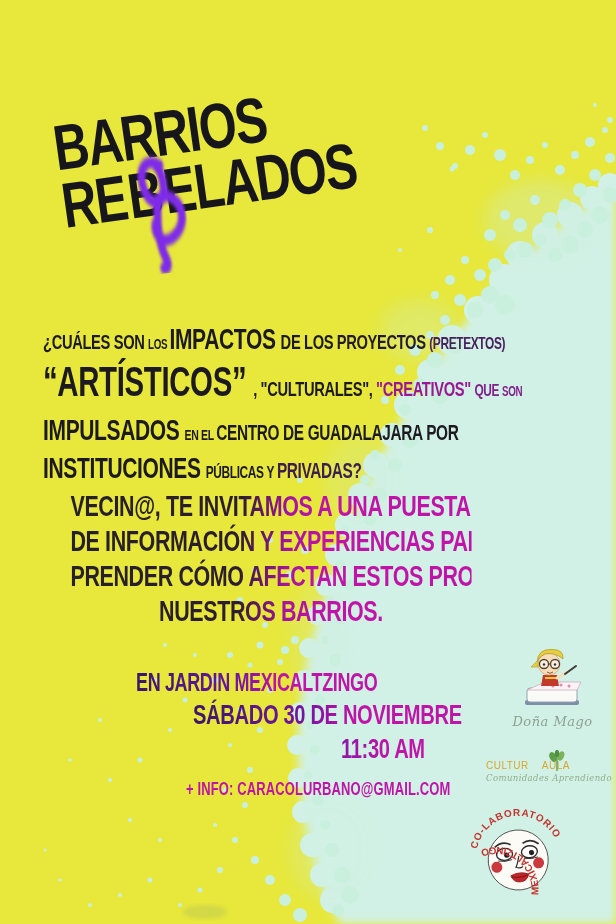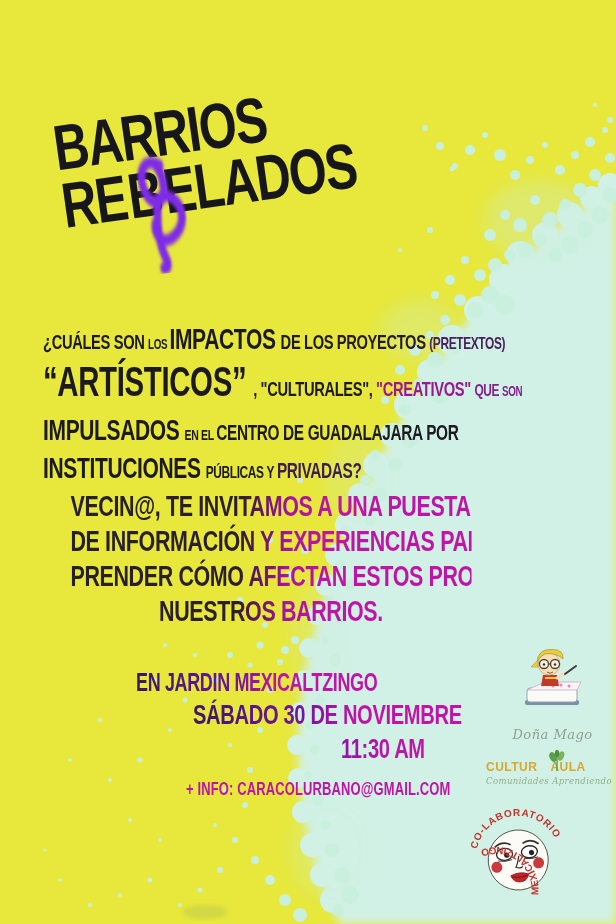--- a/index.html
+++ b/index.html
@@ -66,24 +66,24 @@
        background-image:linear-gradient(90deg,#8d16a8 0%,#c013a7 55%,#c013a7 100%);}
   .contact{
     position:absolute;left:186px;top:779px;font-size:18px;font-weight:bold;letter-spacing:0.2px;
     white-space:nowrap;transform:scaleX(0.72);transform-origin:0 0;color:#c013a7;
   }
 
   
   .dona{position:absolute;left:505px;top:648px;width:95px;text-align:center;}
   .dona-label{
     font-family:"DejaVu Serif",serif;font-style:italic;font-size:13px;
-    color:#8da093;margin-top:13px;letter-spacing:0.5px;
+    color:#8da093;margin-top:0;letter-spacing:0.5px;
   }
   .cultur{position:absolute;left:486px;top:760px;width:120px;}
-  .cultur-word{position:relative;font-size:12px;font-weight:bold;letter-spacing:0.5px;color:#d9a62e;white-space:nowrap;}
+  .cultur-word{position:relative;font-size:10px;font-weight:normal;letter-spacing:0.5px;color:#d9a62e;white-space:nowrap;}
   .cultur-word .gap{display:inline-block;width:13px;}
   .cultur-leaf{position:absolute;left:60px;top:-10px;width:22px;height:22px;}
   .cultur-tag{
     font-family:"DejaVu Serif",serif;font-style:italic;font-size:8.5px;color:#8fae8a;
     margin-top:2px;letter-spacing:0.4px;white-space:nowrap;text-align:right;
   }
   .stamp{position:absolute;left:460px;top:800px;width:116px;height:116px;transform:rotate(-6deg);}
   .stamp text{font-family:"Liberation Sans",sans-serif;font-weight:bold;}
 </style>
 </head>

